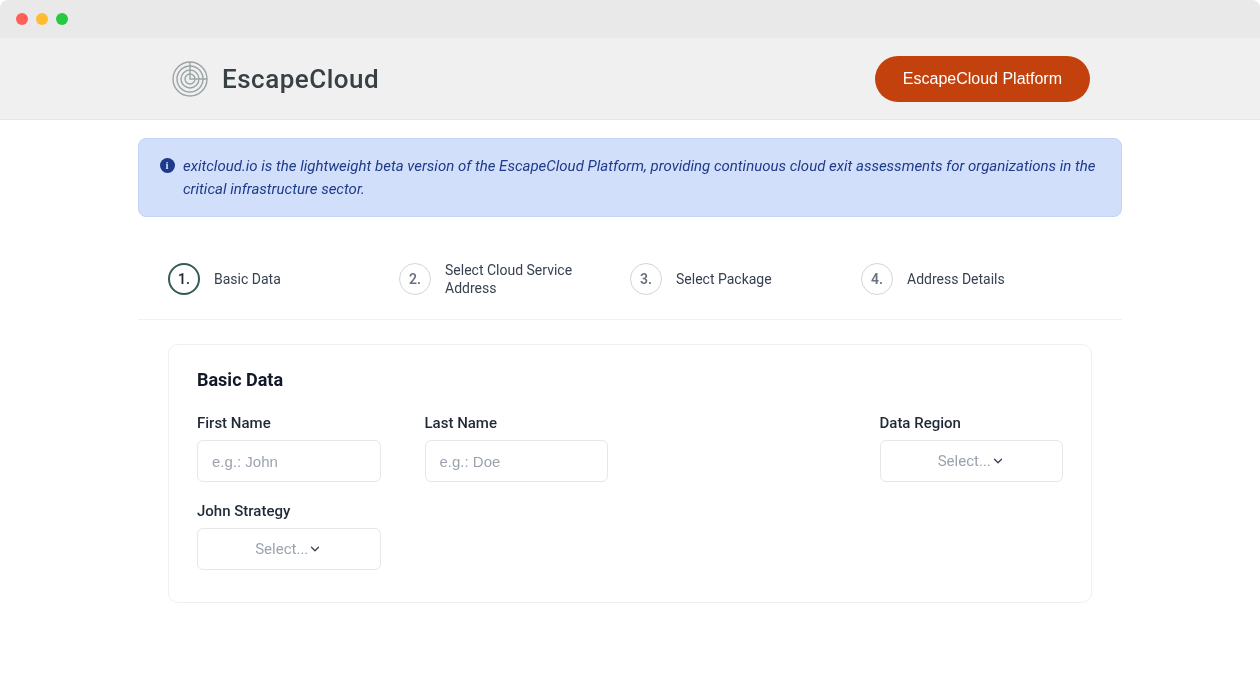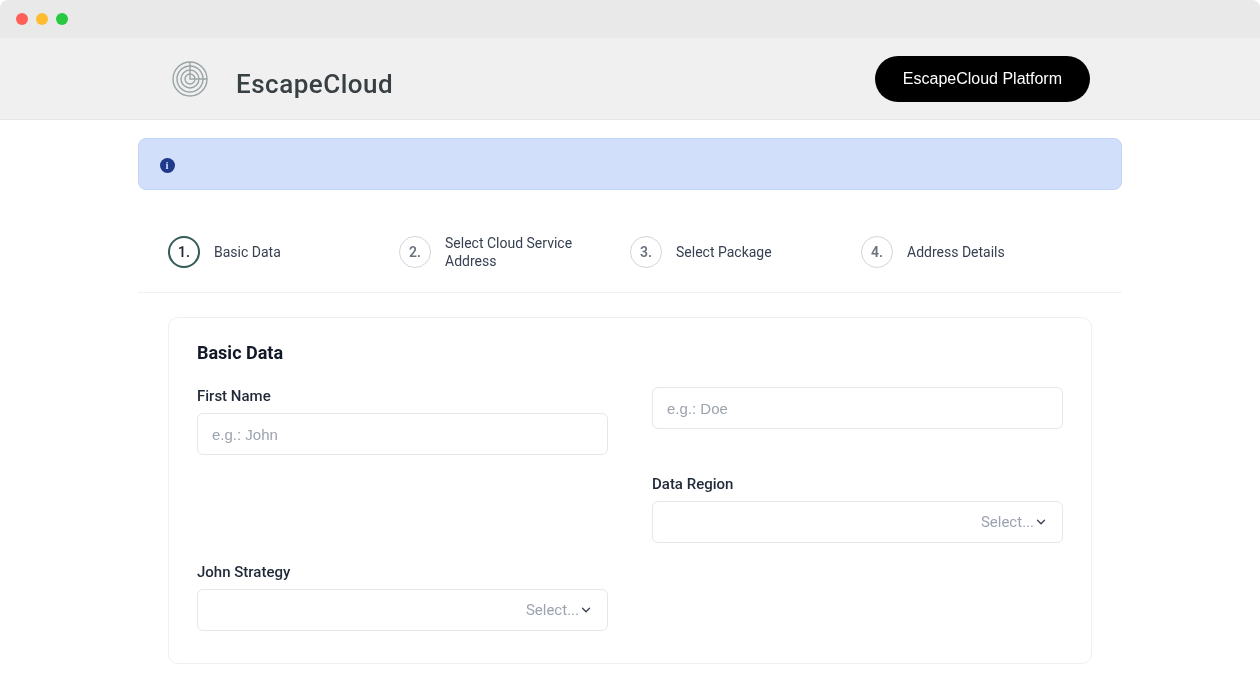--- a/index.html
+++ b/index.html
@@ -28,33 +28,33 @@
 
   .header-bar {
     height: 82px;
     background: #f0f0f0;
     display: flex;
     align-items: center;
     justify-content: space-between;
     padding: 0 170px;
     border-bottom: 1px solid #e5e7eb;
   }
-  .brand { display: flex; align-items: flex-end; gap: 26px; }
+  .brand { display: flex; align-items: center; gap: 12px; }
   .brand-logo {
     width: 40px; height: 40px;
     display: flex; align-items: center; justify-content: center;
   }
   .brand-name {
     font-size: 26px;
     color: #384044;
     letter-spacing: 0.5px;
     font-weight: 500;
   }
   .platform-btn {
-    background: #000000;
+    background: #c2410c;
     color: #fff;
     border: none;
     border-radius: 24px;
     padding: 14px 28px;
     font-size: 16px;
     font-weight: 500;
     cursor: pointer;
   }
 
   .container {
@@ -127,21 +127,21 @@
     padding: 24px 28px 32px 28px;
   }
   .card-title {
     font-size: 18px;
     font-weight: 700;
     margin-bottom: 24px;
     color: #111827;
   }
   .form-grid {
     display: grid;
-    grid-template-columns: 1fr 1fr;
+    grid-template-columns: 1fr 1fr 1fr 1fr;
     gap: 20px 44px;
   }
   .form-field.span-half { grid-column: span 1; }
   .field-label {
     font-size: 15px;
     color: #1f2937;
     font-weight: 500;
     margin-bottom: 8px;
     display: block;
   }
@@ -153,21 +153,21 @@
     padding: 2px 14px;
     font-size: 15px;
     color: #1f2937;
     background: #fff;
     outline: none;
   }
   .text-input::placeholder { color: #9ca3af; }
   .select-input {
     display: flex;
     align-items: center;
-    justify-content: flex-end;
+    justify-content: center;
     cursor: pointer;
     color: #9ca3af;
   }
   .chevron {
     width: 14px; height: 14px;
     display: flex; align-items: center; justify-content: center;
   }
 </style>
 </head>
 <body>
@@ -197,20 +197,21 @@
   </div>
   <button class="platform-btn">EscapeCloud Platform</button>
 </div>
 
 <div class="container">
 
   <div class="info-banner">
     <span class="icon">
       <span class="info-circle">i</span>
     </span>
+    <span>exitcloud.io is the lightweight beta version of the EscapeCloud Platform, providing continuous cloud exit assessments for organizations in the critical infrastructure sector.</span>
   </div>
 
   <div class="stepper">
     <div class="step active">
       <div class="step-circle">1.</div>
       <div class="step-label">Basic Data</div>
     </div>
     <div class="step">
       <div class="step-circle">2.</div>
       <div class="step-label">Select Cloud Service Address</div>
@@ -228,20 +229,21 @@
   <div class="card">
     <div class="card-title">Basic Data</div>
     <div class="form-grid">
 
       <div class="form-field span-half">
         <label class="field-label">First Name</label>
         <input class="text-input" type="text" placeholder="e.g.: John" style="">
       </div>
 
       <div class="form-field span-half">
+        <label class="field-label">Last Name</label>
         <input class="text-input" type="text" placeholder="e.g.: Doe" style="">
       </div>
 
 
       <div class="form-field span-half"></div>
 
       <div class="form-field span-half">
         <label class="field-label">Data Region</label>
         <div class="select-input">
           <span>Select...</span>

